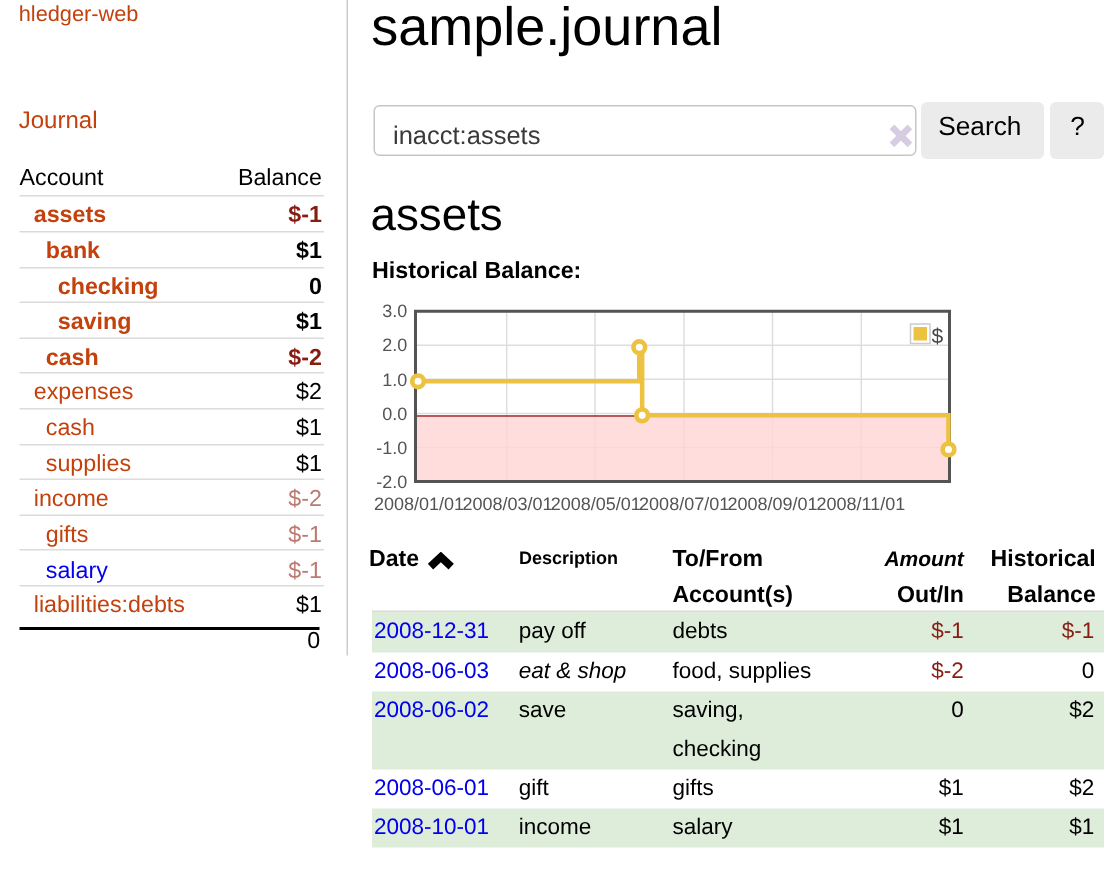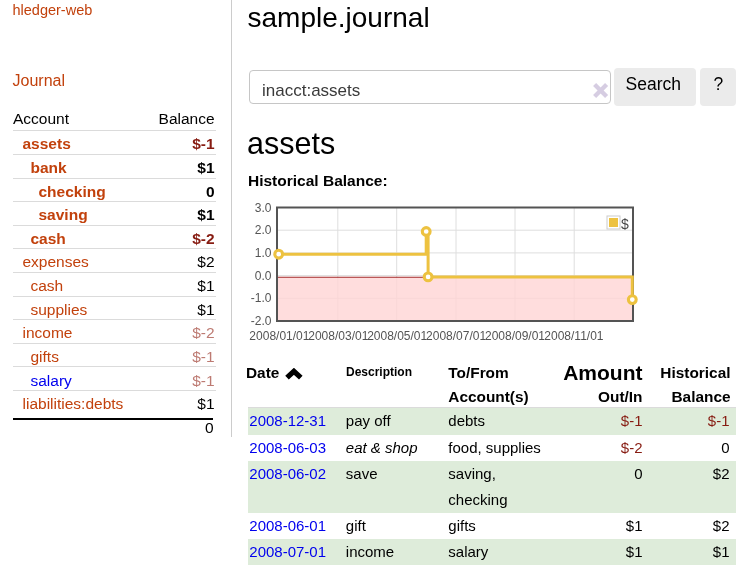--- a/index.html
+++ b/index.html
@@ -60,21 +60,21 @@
 <div class="t s155 pur" style="left:30.5px;top:348.9px;">gifts</div>
 <div class="t s155 rose" style="right:527.4px;top:348.9px;">$-1</div>
 <div class="t s155 blu" style="left:30.5px;top:372.5px;">salary</div>
 <div class="t s155 rose" style="right:527.4px;top:372.5px;">$-1</div>
 <div class="t s155 pur" style="left:22.5px;top:396.1px;">liabilities:debts</div>
 <div class="t s155" style="right:527.4px;top:396.1px;">$1</div>
 <div class="t s155" style="right:528.5px;top:419.6px;">0</div>
 
 <div style="position:absolute;left:230.6px;top:0;width:1px;height:437px;background:#ccc;"></div>
 
-<div class="t" style="left:247.5px;top:0.2px;font-size:28px;line-height:36px;">sample.journal</div>
+<div class="t" style="left:247.5px;top:0.2px;font-size:36px;line-height:36px;">sample.journal</div>
 
 <div style="position:absolute;left:249px;top:70px;width:360px;height:32px;border:1px solid #c6c6c6;border-radius:4px;"></div>
 <div class="t s17" style="left:262px;top:81.6px;color:#3a3a3a;">inacct:assets</div>
 <svg class="t" style="left:593px;top:83px;" width="16" height="16">
   <line x1="1.6" y1="1.6" x2="13.6" y2="13.6" stroke="#d6cde2" stroke-width="4.3"></line>
   <line x1="13.6" y1="1.6" x2="1.6" y2="13.6" stroke="#d6cde2" stroke-width="4.3"></line>
 </svg>
 <div style="position:absolute;left:613.5px;top:68px;width:82.5px;height:37.5px;background:#ebebeb;border-radius:4px;"></div>
 <div class="t" style="left:625.5px;top:76px;font-size:17.5px;line-height:17.5px;">Search</div>
 <div style="position:absolute;left:700.4px;top:68px;width:35.7px;height:37.5px;background:#ebebeb;border-radius:4px;"></div>
@@ -135,21 +135,21 @@
   </g>
 </svg>
 
 <div class="t b" style="left:246px;top:365.1px;font-size:15.4px;line-height:15.4px;">Date</div>
 <svg class="t" style="left:284px;top:368px;" width="20" height="13">
   <polyline points="3.0,9.7 9.9,3.3 16.8,9.7" fill="none" stroke="#000" stroke-width="5.2" stroke-linejoin="miter"></polyline>
 </svg>
 <div class="t b" style="left:346px;top:365.1px;font-size:12px;line-height:15.4px;">Description</div>
 <div class="t b" style="left:448.3px;top:365.1px;font-size:15.4px;line-height:15.4px;">To/From</div>
 <div class="t b" style="left:448.3px;top:388.9px;font-size:15.4px;line-height:15.4px;">Account(s)</div>
-<div class="t b" style="right:99.5px;top:365.1px;font-size:21px;line-height:15.4px;">Amount</div>
+<div class="t b" style="right:99.5px;top:365.1px;font-size:14px;line-height:15.4px;font-style:italic;">Amount</div>
 <div class="t b" style="right:99.5px;top:388.9px;font-size:15.4px;line-height:15.4px;">Out/In</div>
 <div class="t b" style="right:11.5px;top:365.1px;font-size:15.4px;line-height:15.4px;">Historical</div>
 <div class="t b" style="right:11.5px;top:388.9px;font-size:15.4px;line-height:15.4px;">Balance</div>
 
 <div class="hl" style="left:248px;width:487.5px;top:406.8px;"></div>
 
 <div class="grow" style="left:248px;top:408px;width:487.5px;height:27.4px;"></div>
 <div class="grow" style="left:248px;top:461.3px;width:487.5px;height:51.7px;"></div>
 <div class="grow" style="left:248px;top:538.8px;width:487.5px;height:25.9px;"></div>
 
@@ -171,17 +171,17 @@
 <div class="t s15" style="left:448.3px;top:492.1px;">checking</div>
 <div class="t s15" style="right:99.5px;top:466.1px;">0</div>
 <div class="t s15" style="right:12.5px;top:466.1px;">$2</div>
 
 <div class="t s15 blu" style="left:249.3px;top:517.8px;">2008-06-01</div>
 <div class="t s15" style="left:345.8px;top:517.8px;">gift</div>
 <div class="t s15" style="left:448.3px;top:517.8px;">gifts</div>
 <div class="t s15" style="right:99.5px;top:517.8px;">$1</div>
 <div class="t s15" style="right:12.5px;top:517.8px;">$2</div>
 
-<div class="t s15 blu" style="left:249.3px;top:543.9px;">2008-07-01</div>
+<div class="t s15 blu" style="left:249.3px;top:543.9px;">2008-10-01</div>
 <div class="t s15" style="left:345.8px;top:543.9px;">income</div>
 <div class="t s15" style="left:448.3px;top:543.9px;">salary</div>
 <div class="t s15" style="right:99.5px;top:543.9px;">$1</div>
 <div class="t s15" style="right:12.5px;top:543.9px;">$1</div>
 
 </body></html>

